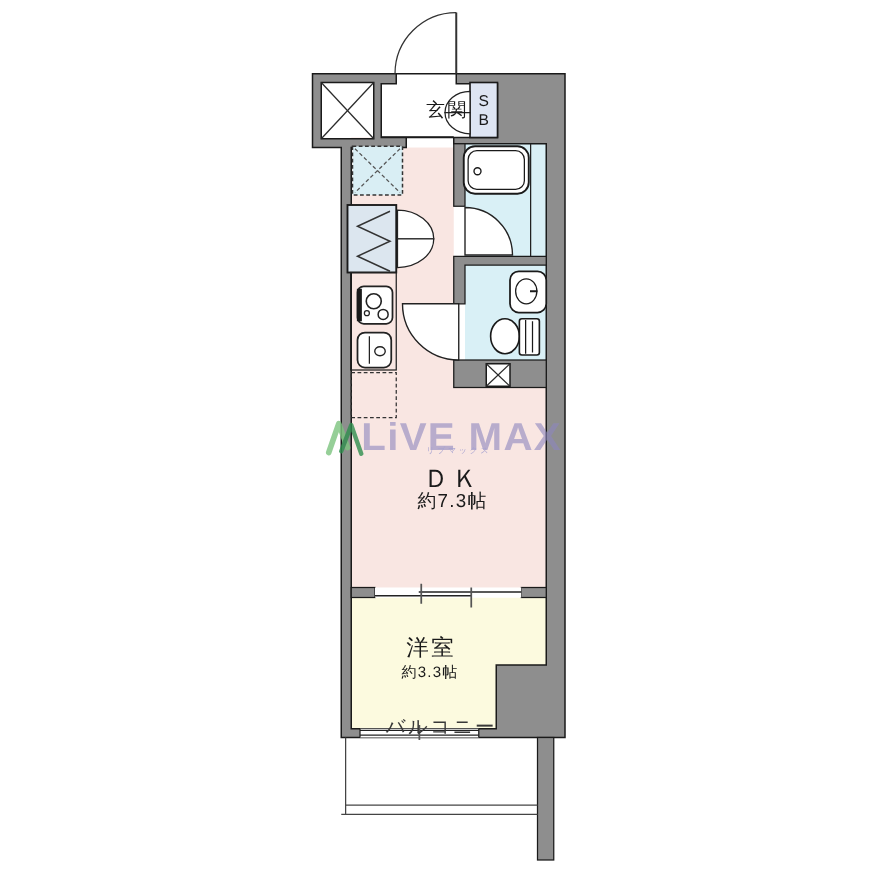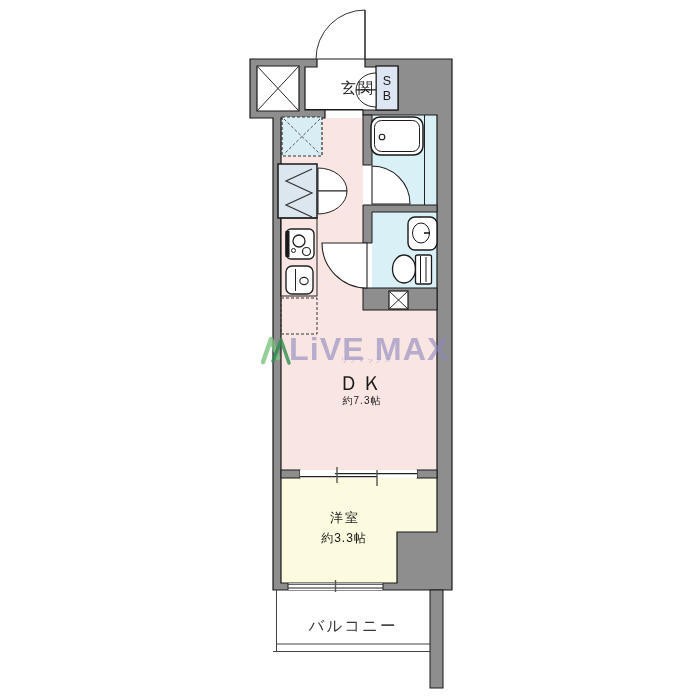--- a/index.html
+++ b/index.html
@@ -5,22 +5,22 @@
   html,body{margin:0;padding:0;background:#ffffff;}
   #canvas{
     position:relative;width:700px;height:700px;background:#ffffff;overflow:hidden;
     font-family:"Liberation Sans","DejaVu Sans",sans-serif;
   }
   #plan-svg{position:absolute;left:0;top:0;}
   .lbl{position:absolute;transform:translate(-50%,-50%);white-space:nowrap;color:#1a1a1a;text-align:center;}
   .lbl-genkan{font-size:15px;letter-spacing:2px;}
   .lbl-sb{font-size:12.5px;line-height:15px;letter-spacing:0;}
   .lbl-dk{font-size:20px;letter-spacing:3px;}
-  .lbl-dksize{font-size:10px;letter-spacing:1px;text-align:right;}
-  .lbl-yo{font-size:13px;letter-spacing:2px;}
+  .lbl-dksize{font-size:15px;letter-spacing:1px;text-align:right;}
+  .lbl-yo{font-size:18px;letter-spacing:2px;}
   .lbl-yosize{font-size:12px;letter-spacing:1px;}
   .lbl-balcony{font-size:15.5px;letter-spacing:2px;color:#383838;}
   .watermark-brand{
     position:absolute;left:289px;top:332px;font-size:31px;font-weight:700;
     color:#8d87bf;opacity:0.60;letter-spacing:1px;transform:scaleX(1.04);
     transform-origin:left top;white-space:nowrap;
   }
   .watermark-kana{
     position:absolute;left:341px;top:356px;font-size:6.5px;color:#a5a1d0;
     opacity:0.85;letter-spacing:2px;white-space:nowrap;
@@ -168,21 +168,21 @@
     <div>S</div>
     <div>B</div>
   </div>
 
   <div class="lbl lbl-dk" style="left:362px;top:383px;">ＤＫ</div>
   <div class="lbl lbl-dksize" style="left:362px;top:401px;">約7.3帖</div>
 
   <div class="lbl lbl-yo" style="left:345px;top:518px;">洋室</div>
   <div class="lbl lbl-yosize" style="left:344px;top:538px;">約3.3帖</div>
 
-  <div class="lbl lbl-balcony" style="left:353px;top:626px;">バルコニー</div>
+  <div class="lbl lbl-balcony" style="left:353px;top:582px;">バルコニー</div>
 
   <svg id="wm-logo" width="40" height="38" viewBox="0 0 40 38">
     <polyline points="6,30 14,7 21,26" fill="none" stroke="#7cc47f" stroke-width="4.5" stroke-linecap="round" stroke-linejoin="round"></polyline>
     <polyline points="16,29 24,8 32,31" fill="none" stroke="#2f8f4e" stroke-width="3.5" stroke-linecap="round" stroke-linejoin="round"></polyline>
   </svg>
   <div class="watermark-brand">LiVE MAX</div>
   <div class="watermark-kana">リブマックス</div>
 
 </div>
 

